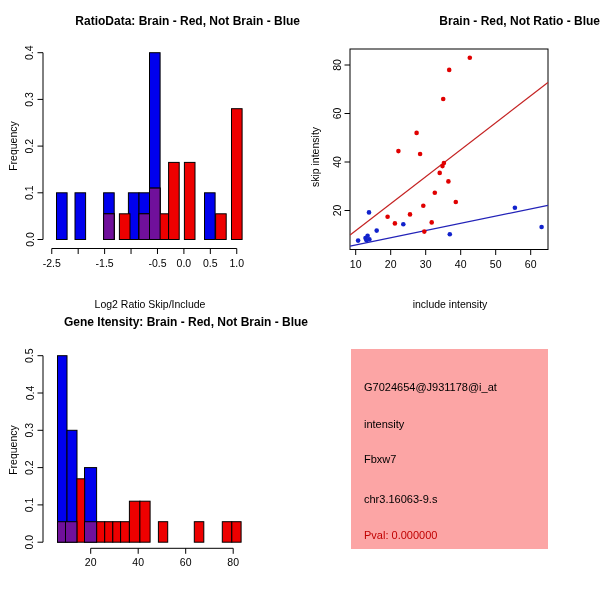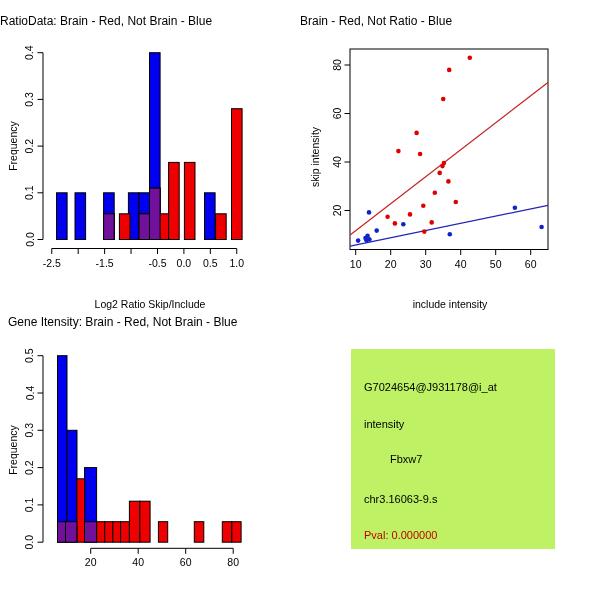--- a/index.html
+++ b/index.html
@@ -1,18 +1,18 @@
 <!DOCTYPE html>
 <html><head>
 <meta charset="utf-8">
 <style>
   html,body{margin:0;padding:0;background:#fff;}
   .root{position:relative;width:600px;height:600px;background:#ffffff;overflow:hidden;
         font-family:"Liberation Sans",sans-serif;}
-  .panel-title{position:absolute;width:300px;text-align:left;font-weight:normal;
+  .panel-title{position:absolute;width:300px;text-align:right;font-weight:bold;
                font-size:12px;color:#000;letter-spacing:0px;}
   .axis-xlabel{position:absolute;width:300px;text-align:center;font-size:10.5px;color:#000;margin-top:16px;}
   .axis-ylabel{position:absolute;width:140px;height:14px;text-align:center;
                font-size:10.5px;color:#000;transform:rotate(-90deg);}
   svg.plot{position:absolute;overflow:visible;}
   svg text{font-family:"Liberation Sans",sans-serif;}
   .infobox{position:absolute;width:197px;height:200px;}
   .infoline{position:absolute;left:13px;font-size:11px;white-space:nowrap;}
 </style>
 </head>
@@ -167,21 +167,21 @@
       <line x1="90.7" y1="248.3" x2="90.7" y2="253.8" stroke="#000"></line>
       <text x="90.7" y="266.3" text-anchor="middle" font-size="10.5" fill="#000000">20</text>
       <line x1="138.2" y1="248.3" x2="138.2" y2="253.8" stroke="#000"></line>
       <text x="138.2" y="266.3" text-anchor="middle" font-size="10.5" fill="#000000">40</text>
       <line x1="185.7" y1="248.3" x2="185.7" y2="253.8" stroke="#000"></line>
       <text x="185.7" y="266.3" text-anchor="middle" font-size="10.5" fill="#000000">60</text>
       <line x1="233.2" y1="248.3" x2="233.2" y2="253.8" stroke="#000"></line>
       <text x="233.2" y="266.3" text-anchor="middle" font-size="10.5" fill="#000000">80</text>
     </svg>
 
-  <div class="infobox" id="infobox" style="left: 351px; top: 349px; background: #bef264; padding-left: 7px;">
+  <div class="infobox" id="infobox" style="left: 351px; top: 349px; background: #fca5a5;">
     <div class="infoline" style="top: 32px; color: rgb(0, 0, 0);">G7024654@J931178@i_at</div>
     <div class="infoline" style="top: 69px; color: rgb(0, 0, 0);">intensity</div>
-    <div class="infoline" style="top: 104px; color: rgb(0, 0, 0); margin-left: 26px;">Fbxw7</div>
+    <div class="infoline" style="top: 104px; color: rgb(0, 0, 0);">Fbxw7</div>
     <div class="infoline" style="top: 144px; color: rgb(0, 0, 0);">chr3.16063-9.s</div>
     <div class="infoline" id="pval-line" style="top: 180px; color: rgb(192, 0, 0);">Pval: 0.000000</div>
   </div>
 
 </div>
 
 </body></html>

